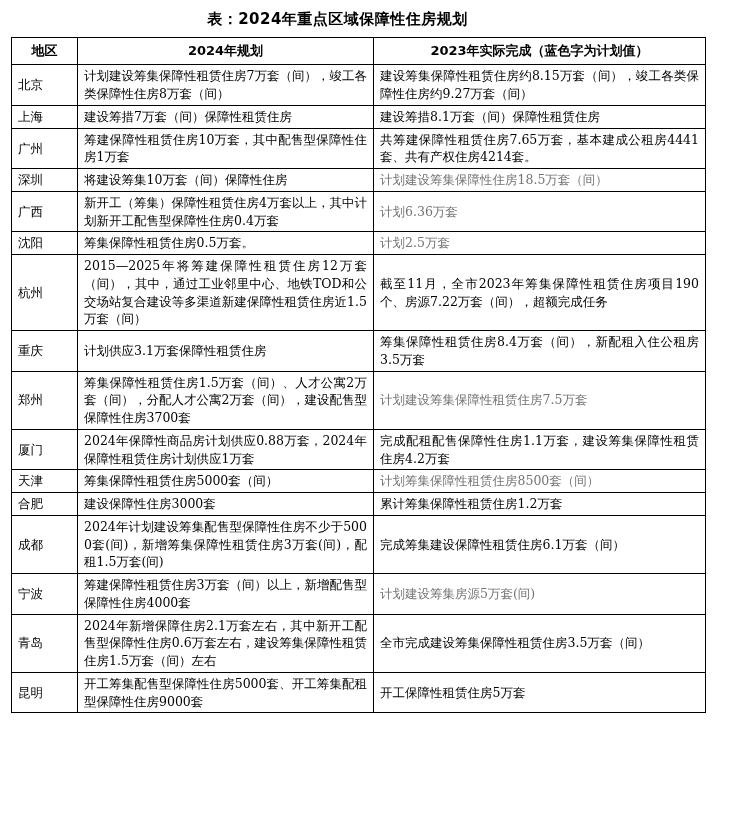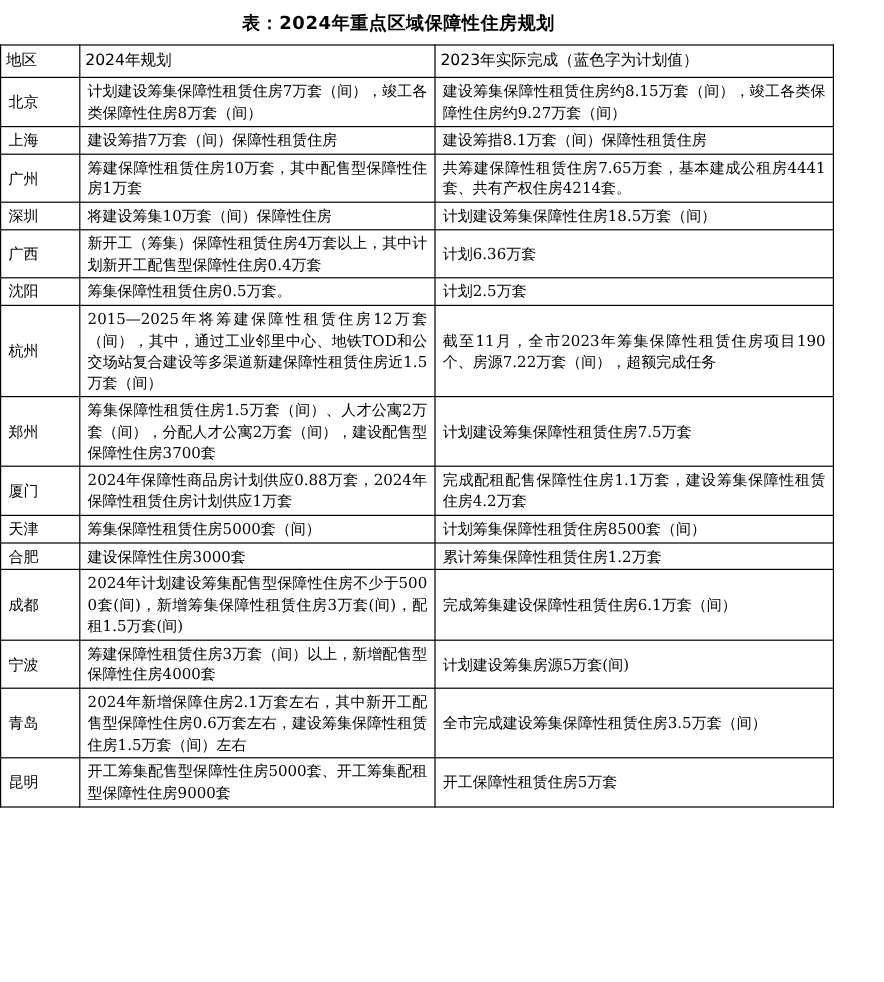--- a/index.html
+++ b/index.html
@@ -12,20 +12,21 @@
     font-family: "DejaVu Serif", serif;
     color: #000000;
     -webkit-font-smoothing: antialiased;
   }
   .page {
     width: 664px;
     height: 818px;
     box-sizing: border-box;
     padding-top: 8px;
     background: #ffffff;
+    padding-left: 11px;
   }
   .title {
     font-family: "DejaVu Sans", sans-serif;
     font-weight: bold;
     font-size: 15px;
     text-align: center;
     margin: 2px 0 8px 0;
     letter-spacing: 0.5px;
   }
   table.housing {
@@ -40,37 +41,37 @@
     border: 1px solid #000000;
     font-size: 12.5px;
     line-height: 1.42;
     padding: 2px 6px;
     vertical-align: middle;
     box-sizing: border-box;
     word-break: break-all;
   }
   table.housing th {
     font-family: "DejaVu Sans", sans-serif;
-    font-weight: normal;
+    font-weight: bold;
     font-size: 13px;
-    text-align: left;
+    text-align: center;
     padding: 4px 4px;
   }
   col.c-region { width: 66px; }
   col.c-plan   { width: 296px; }
   col.c-actual { width: 332px; }
   td.region {
     font-size: 13px;
   }
   td.plan, td.actual {
     text-align: justify;
     text-justify: inter-character;
   }
   td.actual.blue {
-    color: #000000;
+    color: #737373;
   }
 </style>
 </head>
 <body>
 
 <div class="page">
 
   <div class="title">表：2024年重点区域保障性住房规划</div>
 
   <table class="housing">
@@ -116,20 +117,25 @@
       <td class="region">沈阳</td>
       <td class="plan">筹集保障性租赁住房0.5万套。</td>
       <td class="actual blue">计划2.5万套</td>
     </tr>
         <tr>
       <td class="region">杭州</td>
       <td class="plan">2015—2025年将筹建保障性租赁住房12万套（间），其中，通过工业邻里中心、地铁TOD和公交场站复合建设等多渠道新建保障性租赁住房近1.5万套（间）</td>
       <td class="actual">截至11月，全市2023年筹集保障性租赁住房项目190个、房源7.22万套（间），超额完成任务</td>
     </tr>
         <tr>
+      <td class="region">重庆</td>
+      <td class="plan">计划供应3.1万套保障性租赁住房</td>
+      <td class="actual">筹集保障性租赁住房8.4万套（间），新配租入住公租房3.5万套</td>
+    </tr>
+        <tr>
       <td class="region">郑州</td>
       <td class="plan">筹集保障性租赁住房1.5万套（间）、人才公寓2万套（间），分配人才公寓2万套（间），建设配售型保障性住房3700套</td>
       <td class="actual blue">计划建设筹集保障性租赁住房7.5万套</td>
     </tr>
         <tr>
       <td class="region">厦门</td>
       <td class="plan">2024年保障性商品房计划供应0.88万套，2024年保障性租赁住房计划供应1万套</td>
       <td class="actual">完成配租配售保障性住房1.1万套，建设筹集保障性租赁住房4.2万套</td>
     </tr>
         <tr>

